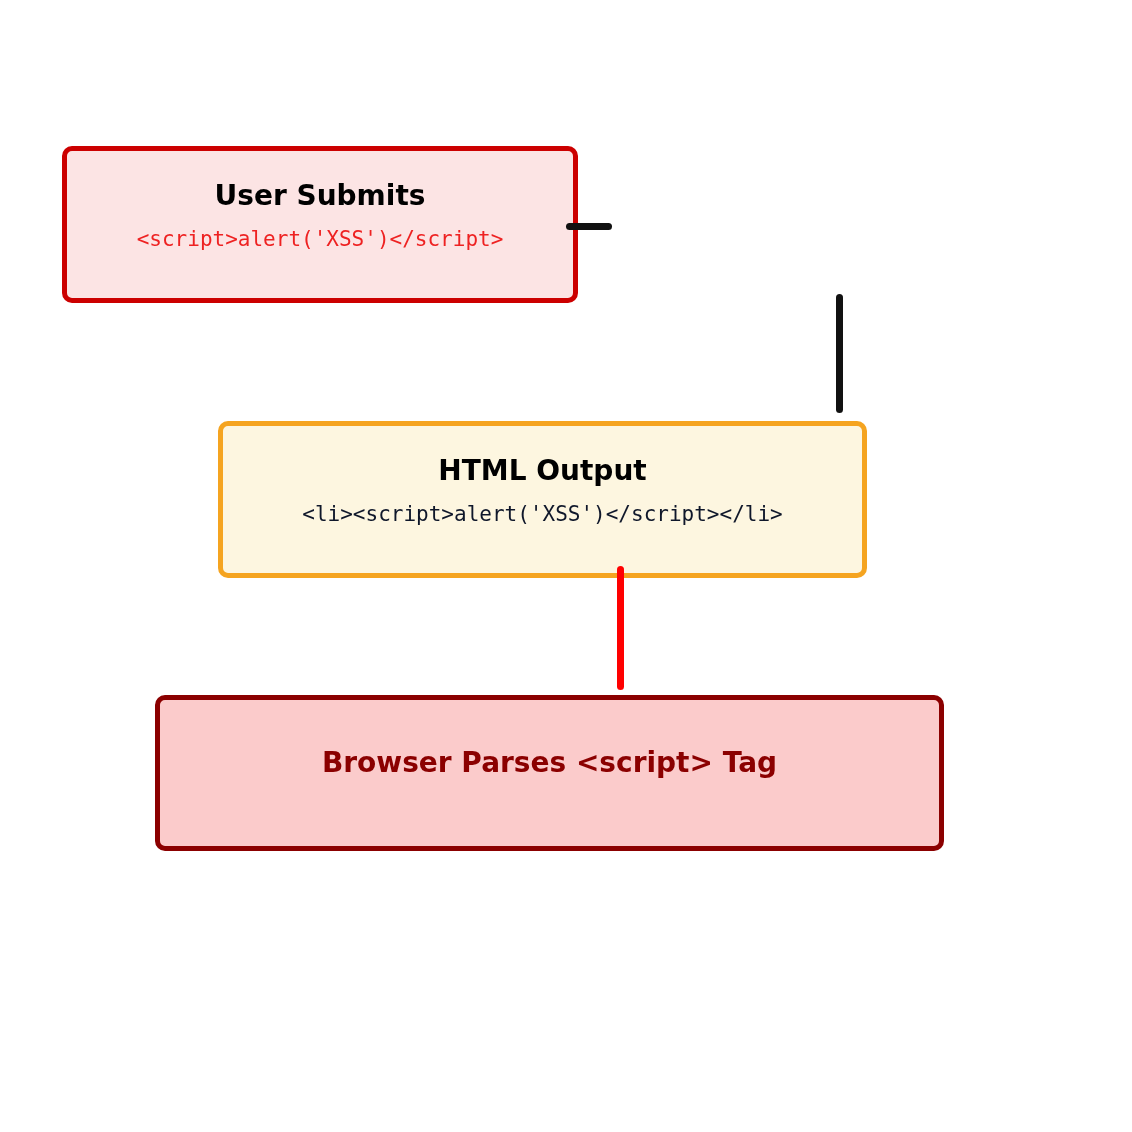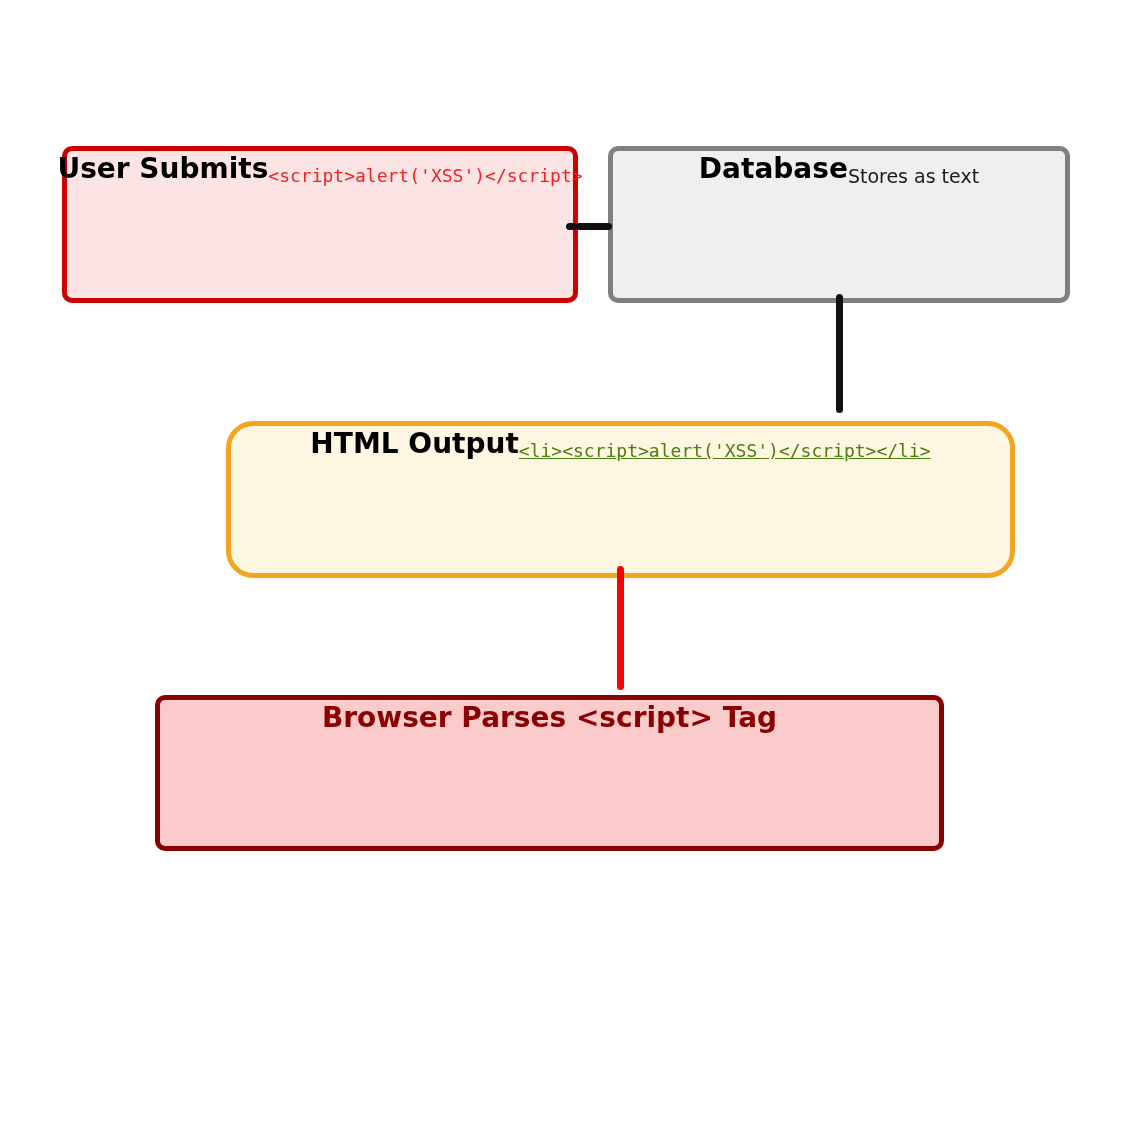--- a/index.html
+++ b/index.html
@@ -15,72 +15,69 @@
     overflow: hidden;
     font-family: "DejaVu Sans", "Liberation Sans", sans-serif;
   }
   .node {
     position: absolute;
     box-sizing: border-box;
     border-style: solid;
     border-width: 5px;
     border-radius: 10px;
     display: flex;
-    align-items: flex-start;
+    flex-direction: column;
+    align-items: center;
     justify-content: center;
     padding-bottom: 20px;
     z-index: 1;
   }
   .node-title {
     font-size: 28px;
     font-weight: bold;
     line-height: 36px;
     white-space: nowrap;
   }
   .node-sub {
     font-size: 19px;
     line-height: 26px;
     margin-top: 12px;
     white-space: nowrap;
   }
   .code {
     font-family: "DejaVu Sans Mono", "Liberation Mono", monospace;
-    font-size: 18px;
+    font-size: 21px;
   }
   .connector {
     position: absolute;
     border-radius: 4px;
     z-index: 10;
   }
   #node-user-submits   { left: 62px;  top: 146px; width: 516px; height: 157px; }
   #node-database       { left: 608px; top: 146px; width: 462px; height: 157px; }
-  #node-html-output    { left: 226px; top: 421px; width: 789px; height: 157px; border-radius: 27px; }
+  #node-html-output    { left: 218px; top: 421px; width: 649px; height: 157px; }
   #node-browser-parses { left: 155px; top: 695px; width: 789px; height: 156px; }
   #conn-user-to-database       { left: 566px; top: 223px; width: 46px;  height: 7px; }
   #conn-database-to-htmloutput { left: 836px; top: 294px; width: 7px;   height: 119px; }
   #conn-htmloutput-to-browser  { left: 617px; top: 566px; width: 7px;   height: 124px; }
 </style>
 </head>
 <body>
 
 <div class="canvas">
 
   <div class="node" id="node-user-submits" style="border-color: rgb(204, 0, 0); background-color: rgb(252, 228, 228);">
     <div class="node-title" style="color: rgb(0, 0, 0);">User Submits</div>
     <div class="node-sub code" style="color: rgb(238, 34, 34);">&lt;script&gt;alert('XSS')&lt;/script&gt;</div>
   </div>
 
-  <div class="node" id="node-database" style="border-color: rgb(128, 128, 128); background-color: rgb(239, 239, 239);">
-    <div class="node-title" style="color: rgb(0, 0, 0);">Database</div>
-    <div class="node-sub" style="color: rgb(26, 26, 26);">Stores as text</div>
-  </div>
 
   <div class="node" id="node-html-output" style="border-color: rgb(245, 164, 32); background-color: rgb(253, 246, 224);">
     <div class="node-title" style="color: rgb(0, 0, 0);">HTML Output</div>
-    <div class="node-sub code" style="color: #4d7c0f; text-decoration: underline;">&lt;li&gt;&lt;script&gt;alert('XSS')&lt;/script&gt;&lt;/li&gt;</div>
+    <div class="node-sub code" style="color: #0f172a;">&lt;li&gt;&lt;script&gt;alert('XSS')&lt;/script&gt;&lt;/li&gt;</div>
   </div>
 
   <div class="node" id="node-browser-parses" style="border-color: rgb(139, 0, 0); background-color: rgb(251, 203, 203);">
     <div class="node-title" style="color: rgb(139, 0, 0);">Browser Parses &lt;script&gt; Tag</div>
   </div>
 
   <div class="connector" id="conn-user-to-database" style="background-color: rgb(17, 17, 17);"></div>
 
   <div class="connector" id="conn-database-to-htmloutput" style="background-color: rgb(17, 17, 17);"></div>
 

